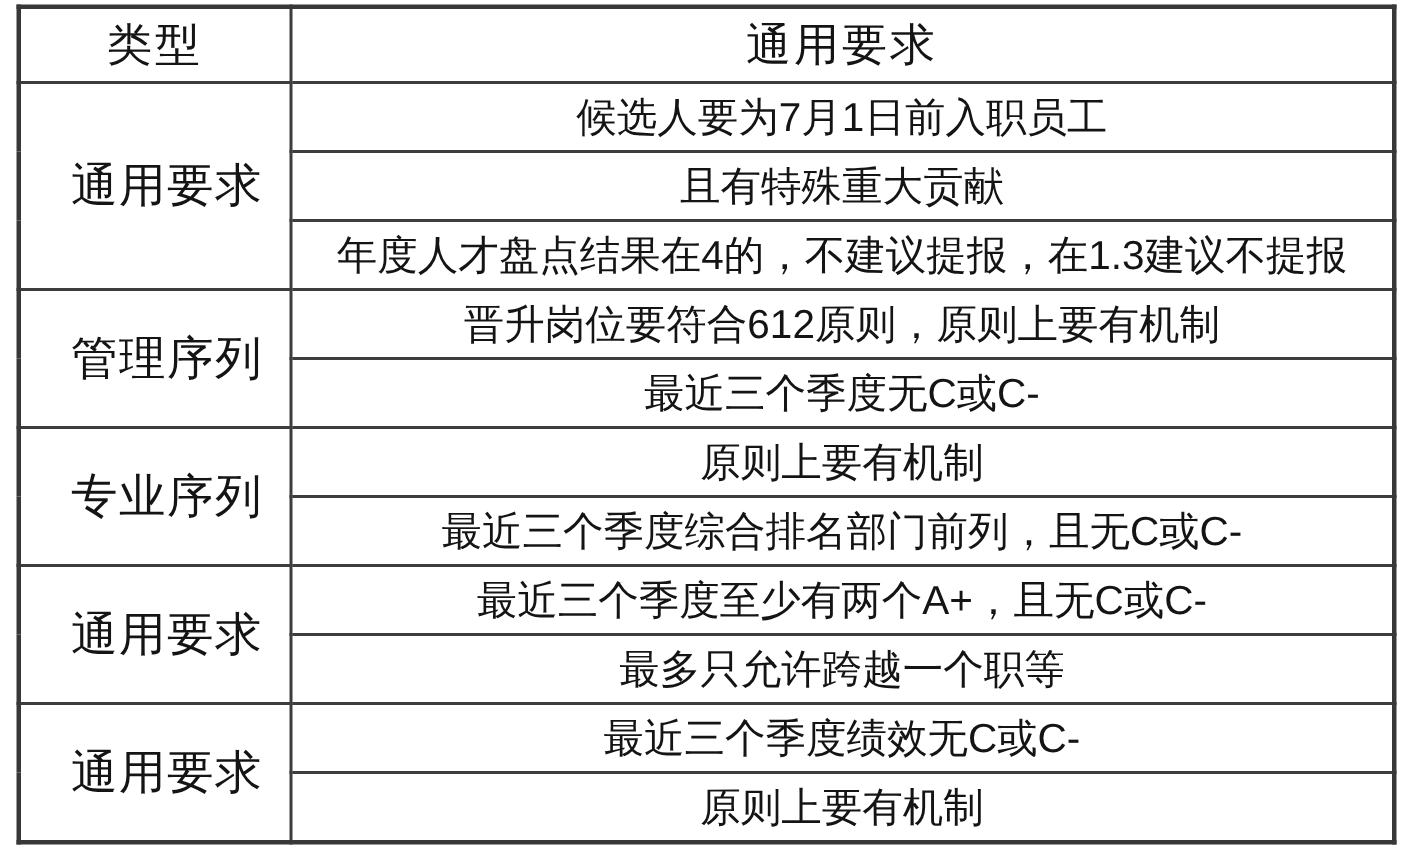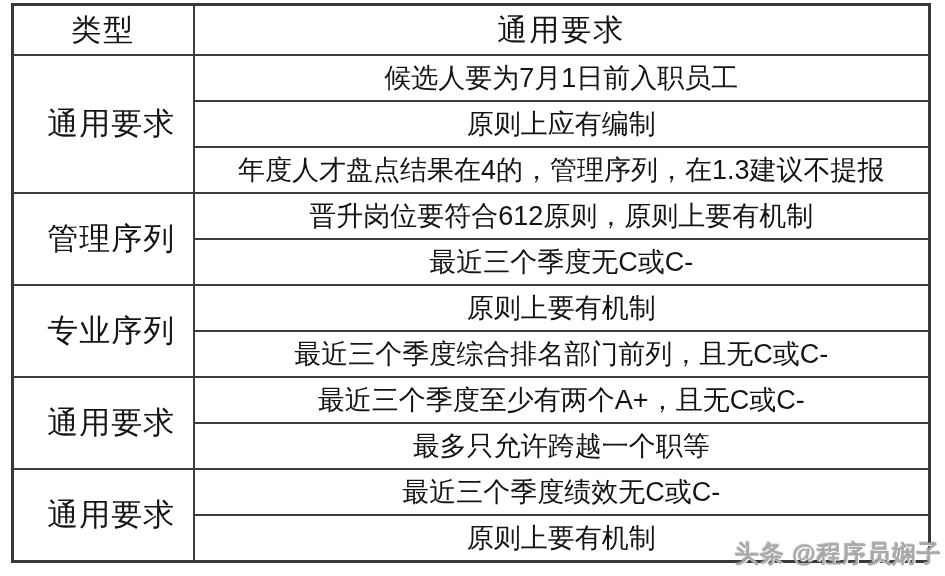--- a/index.html
+++ b/index.html
@@ -80,24 +80,24 @@
         <th>类型</th>
         <th>通用要求</th>
       </tr>
     </thead>
     <tbody id="table-body">
         <tr>
           <td class="type-cell" rowspan="3">通用要求</td>
           <td class="req-cell">候选人要为7月1日前入职员工</td>
         </tr>
         <tr>
-          <td class="req-cell">原则上应有编制</td>
+          <td class="req-cell">且有特殊重大贡献</td>
         </tr>
         <tr>
-          <td class="req-cell">年度人才盘点结果在4的，管理序列，在1.3建议不提报</td>
+          <td class="req-cell">年度人才盘点结果在4的，不建议提报，在1.3建议不提报</td>
         </tr>
         <tr>
           <td class="type-cell" rowspan="2">管理序列</td>
           <td class="req-cell">晋升岗位要符合612原则，原则上要有机制</td>
         </tr>
         <tr>
           <td class="req-cell">最近三个季度无C或C-</td>
         </tr>
         <tr>
           <td class="type-cell" rowspan="2">专业序列</td>
@@ -116,14 +116,13 @@
         <tr>
           <td class="type-cell" rowspan="2">通用要求</td>
           <td class="req-cell">最近三个季度绩效无C或C-</td>
         </tr>
         <tr>
           <td class="req-cell">原则上要有机制</td>
         </tr>
       </tbody>
   </table>
 
-  <div class="watermark">头条 @程序员娴子</div>
 </div>
 
 </body></html>

